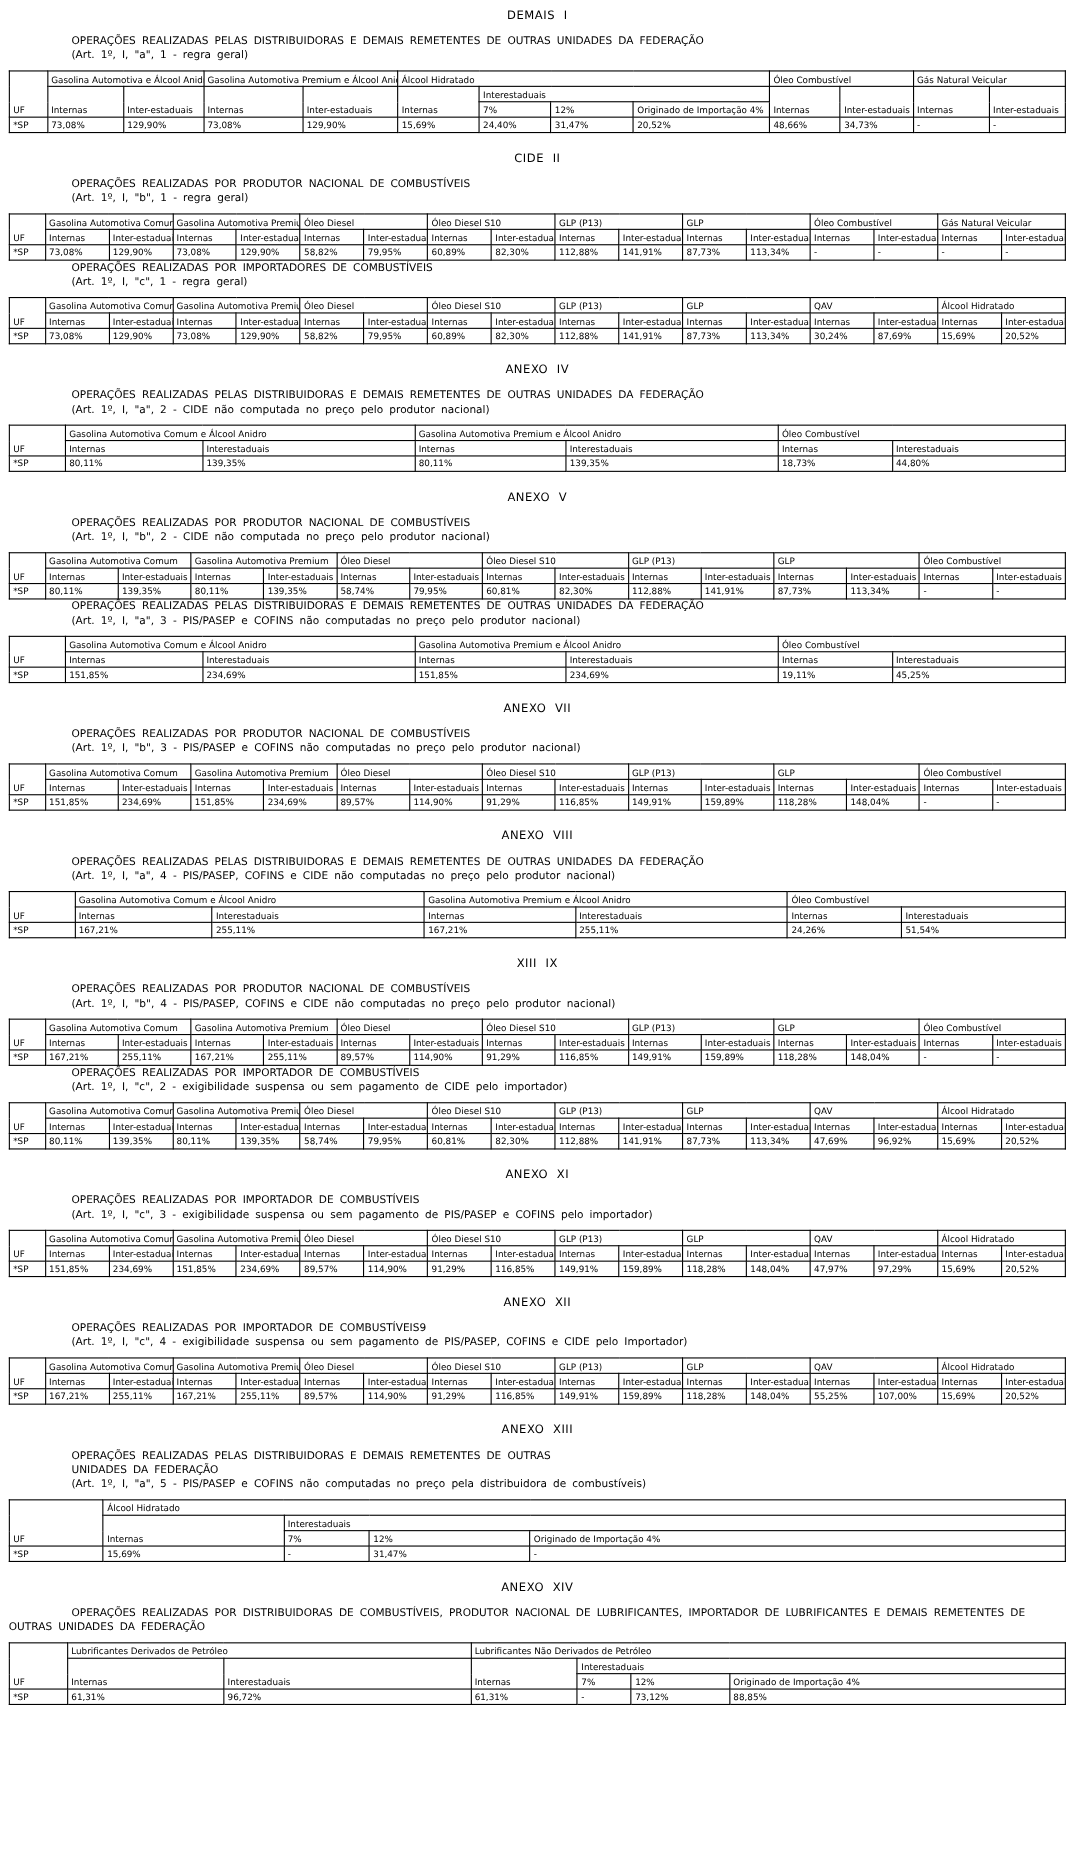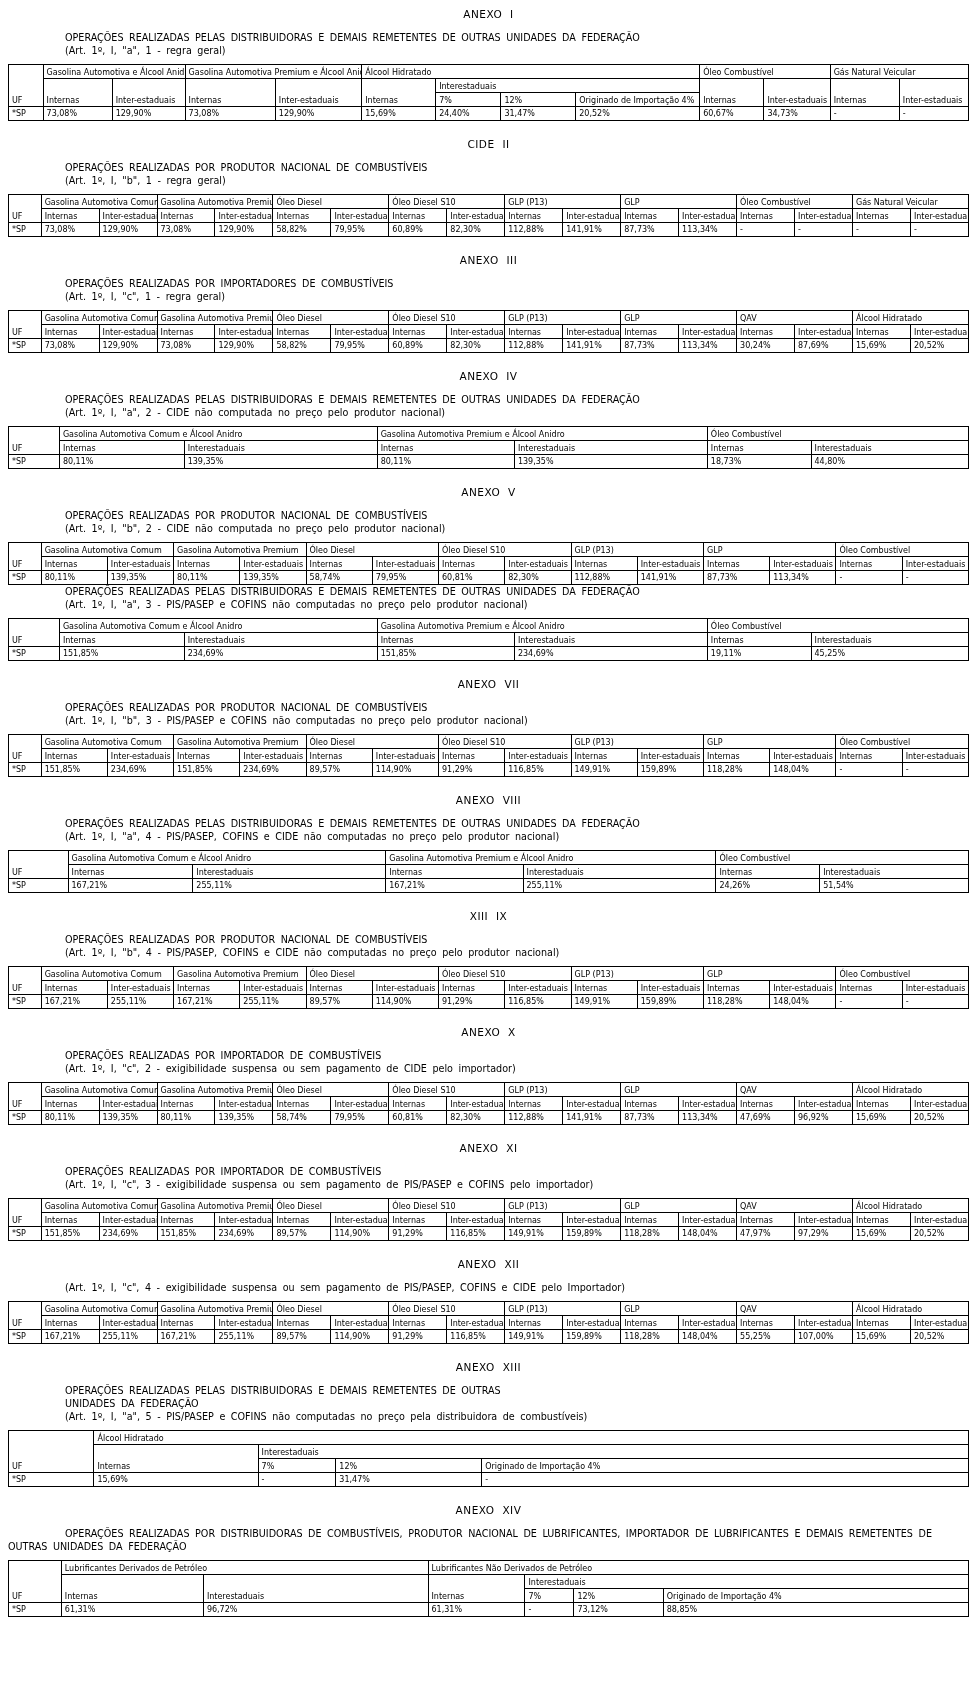--- a/index.html
+++ b/index.html
@@ -15,21 +15,21 @@
     border:1px solid #000;font-size:8px;font-weight:normal;text-align:left;
     padding:1px 3px;height:11px;overflow:hidden;white-space:nowrap;vertical-align:bottom;
   }
   table.rates td{vertical-align:middle;}
 </style>
 </head>
 <body>
 
 <main class="page" id="doc">
     <section class="anexo">
-      <div class="anexo-title">ANEXO I</div>
+      <div class="anexo-title">DEMAIS I</div>
       <div class="subtitle-line">OPERAÇÕES REALIZADAS PELAS DISTRIBUIDORAS E DEMAIS REMETENTES DE OUTRAS UNIDADES DA FEDERAÇÃO</div>
       <div class="subtitle-line">(Art. 1º, I, "a", 1 - regra geral)</div>
       <table class="rates">
         <colgroup>
           <col style="width: 3.6%;">
           <col style="width: 7.2%;">
           <col style="width: 7.6%;">
           <col style="width: 9.4%;">
           <col style="width: 9%;">
           <col style="width: 7.7%;">
@@ -72,21 +72,21 @@
           <tr>
             <td>*SP</td>
             <td>73,08%</td>
             <td>129,90%</td>
             <td>73,08%</td>
             <td>129,90%</td>
             <td>15,69%</td>
             <td>24,40%</td>
             <td>31,47%</td>
             <td>20,52%</td>
-            <td>60,67%</td>
+            <td>48,66%</td>
             <td>34,73%</td>
             <td>-</td>
             <td>-</td>
           </tr>
         </tbody>
       </table>
     </section>
     <section class="anexo">
       <div class="anexo-title">CIDE II</div>
       <div class="subtitle-line">OPERAÇÕES REALIZADAS POR PRODUTOR NACIONAL DE COMBUSTÍVEIS</div>
@@ -159,21 +159,20 @@
             <td>113,34%</td>
             <td>-</td>
             <td>-</td>
             <td>-</td>
             <td>-</td>
           </tr>
         </tbody>
       </table>
     </section>
     <section class="anexo">
-      <div class="anexo-title">ANEXO III</div>
       <div class="subtitle-line">OPERAÇÕES REALIZADAS POR IMPORTADORES DE COMBUSTÍVEIS</div>
       <div class="subtitle-line">(Art. 1º, I, "c", 1 - regra geral)</div>
       <table class="rates">
         <colgroup>
           <col style="width: 3.4%;">
           <col style="width: 6.037%;">
           <col style="width: 6.037%;">
           <col style="width: 6.037%;">
           <col style="width: 6.037%;">
           <col style="width: 6.037%;">
@@ -578,21 +577,20 @@
             <td>159,89%</td>
             <td>118,28%</td>
             <td>148,04%</td>
             <td>-</td>
             <td>-</td>
           </tr>
         </tbody>
       </table>
     </section>
     <section class="anexo">
-      <div class="anexo-title">ANEXO X</div>
       <div class="subtitle-line">OPERAÇÕES REALIZADAS POR IMPORTADOR DE COMBUSTÍVEIS</div>
       <div class="subtitle-line">(Art. 1º, I, "c", 2 - exigibilidade suspensa ou sem pagamento de CIDE pelo importador)</div>
       <table class="rates">
         <colgroup>
           <col style="width: 3.4%;">
           <col style="width: 6.037%;">
           <col style="width: 6.037%;">
           <col style="width: 6.037%;">
           <col style="width: 6.037%;">
           <col style="width: 6.037%;">
@@ -735,20 +733,21 @@
             <td>47,97%</td>
             <td>97,29%</td>
             <td>15,69%</td>
             <td>20,52%</td>
           </tr>
         </tbody>
       </table>
     </section>
     <section class="anexo">
       <div class="anexo-title">ANEXO XII</div>
+      <div class="subtitle-line">OPERAÇÕES REALIZADAS POR IMPORTADOR DE COMBUSTÍVEIS9</div>
       <div class="subtitle-line">(Art. 1º, I, "c", 4 - exigibilidade suspensa ou sem pagamento de PIS/PASEP, COFINS e CIDE pelo Importador)</div>
       <table class="rates">
         <colgroup>
           <col style="width: 3.4%;">
           <col style="width: 6.037%;">
           <col style="width: 6.037%;">
           <col style="width: 6.037%;">
           <col style="width: 6.037%;">
           <col style="width: 6.037%;">
           <col style="width: 6.037%;">

